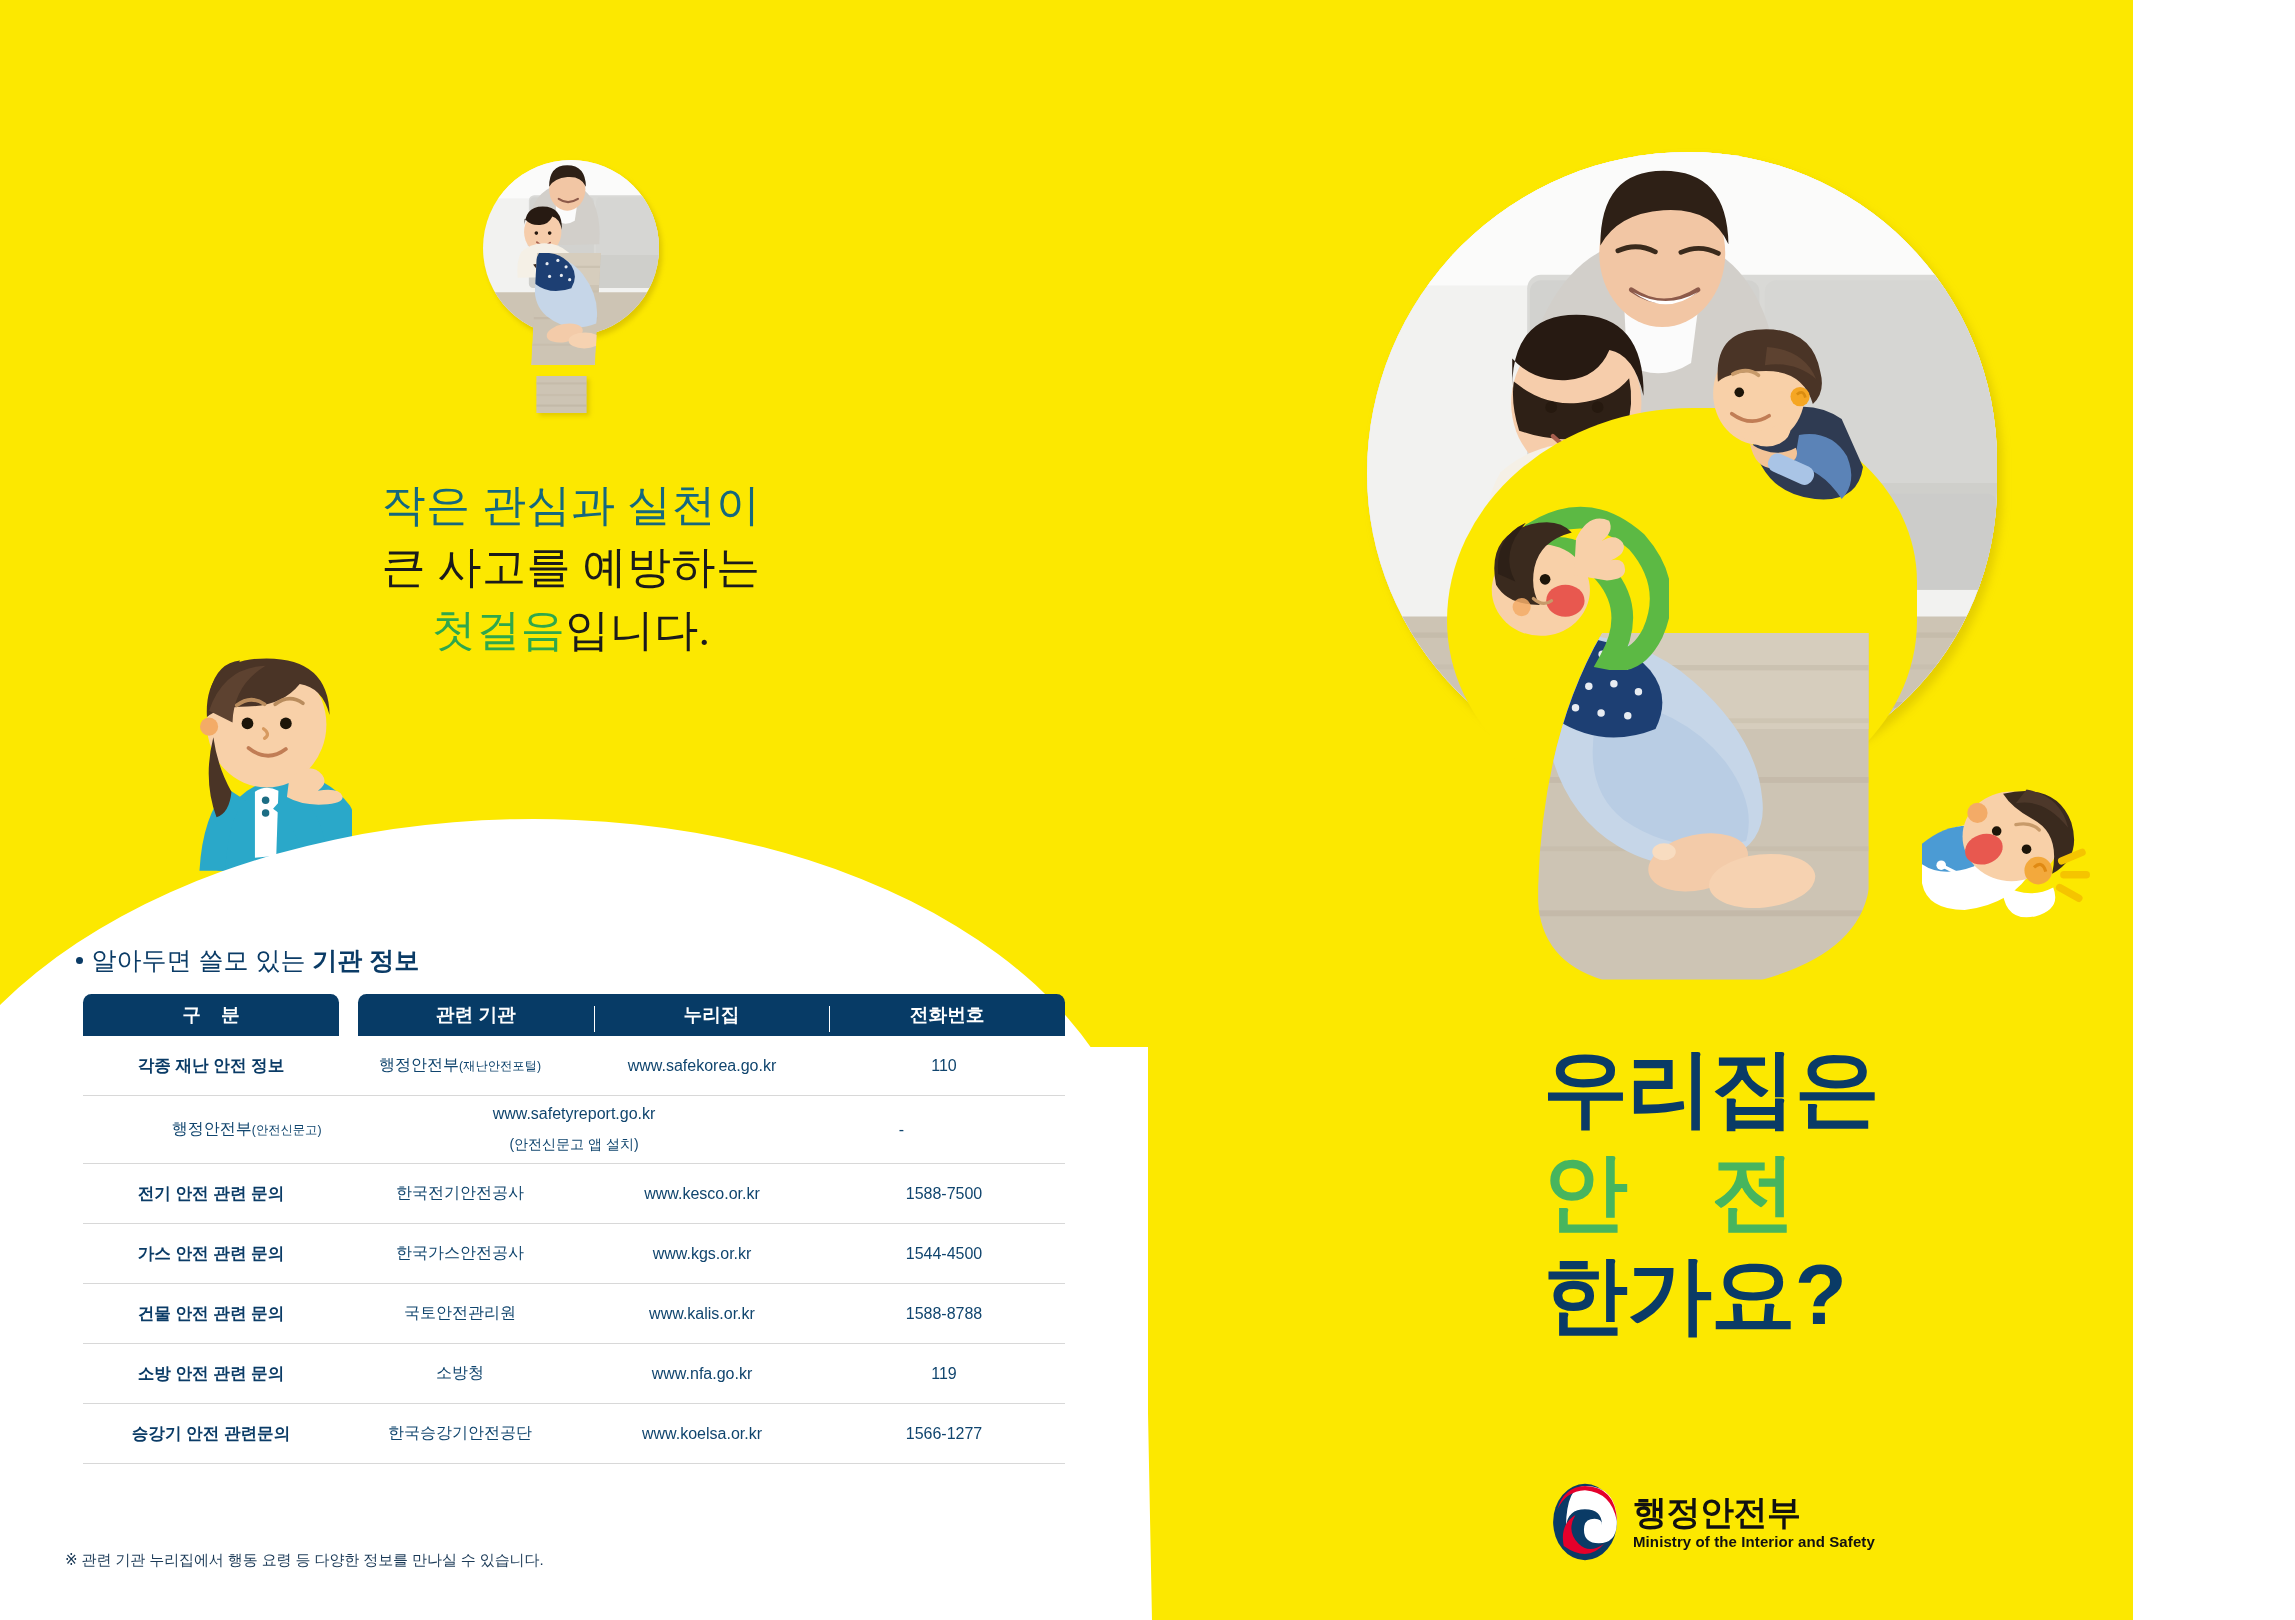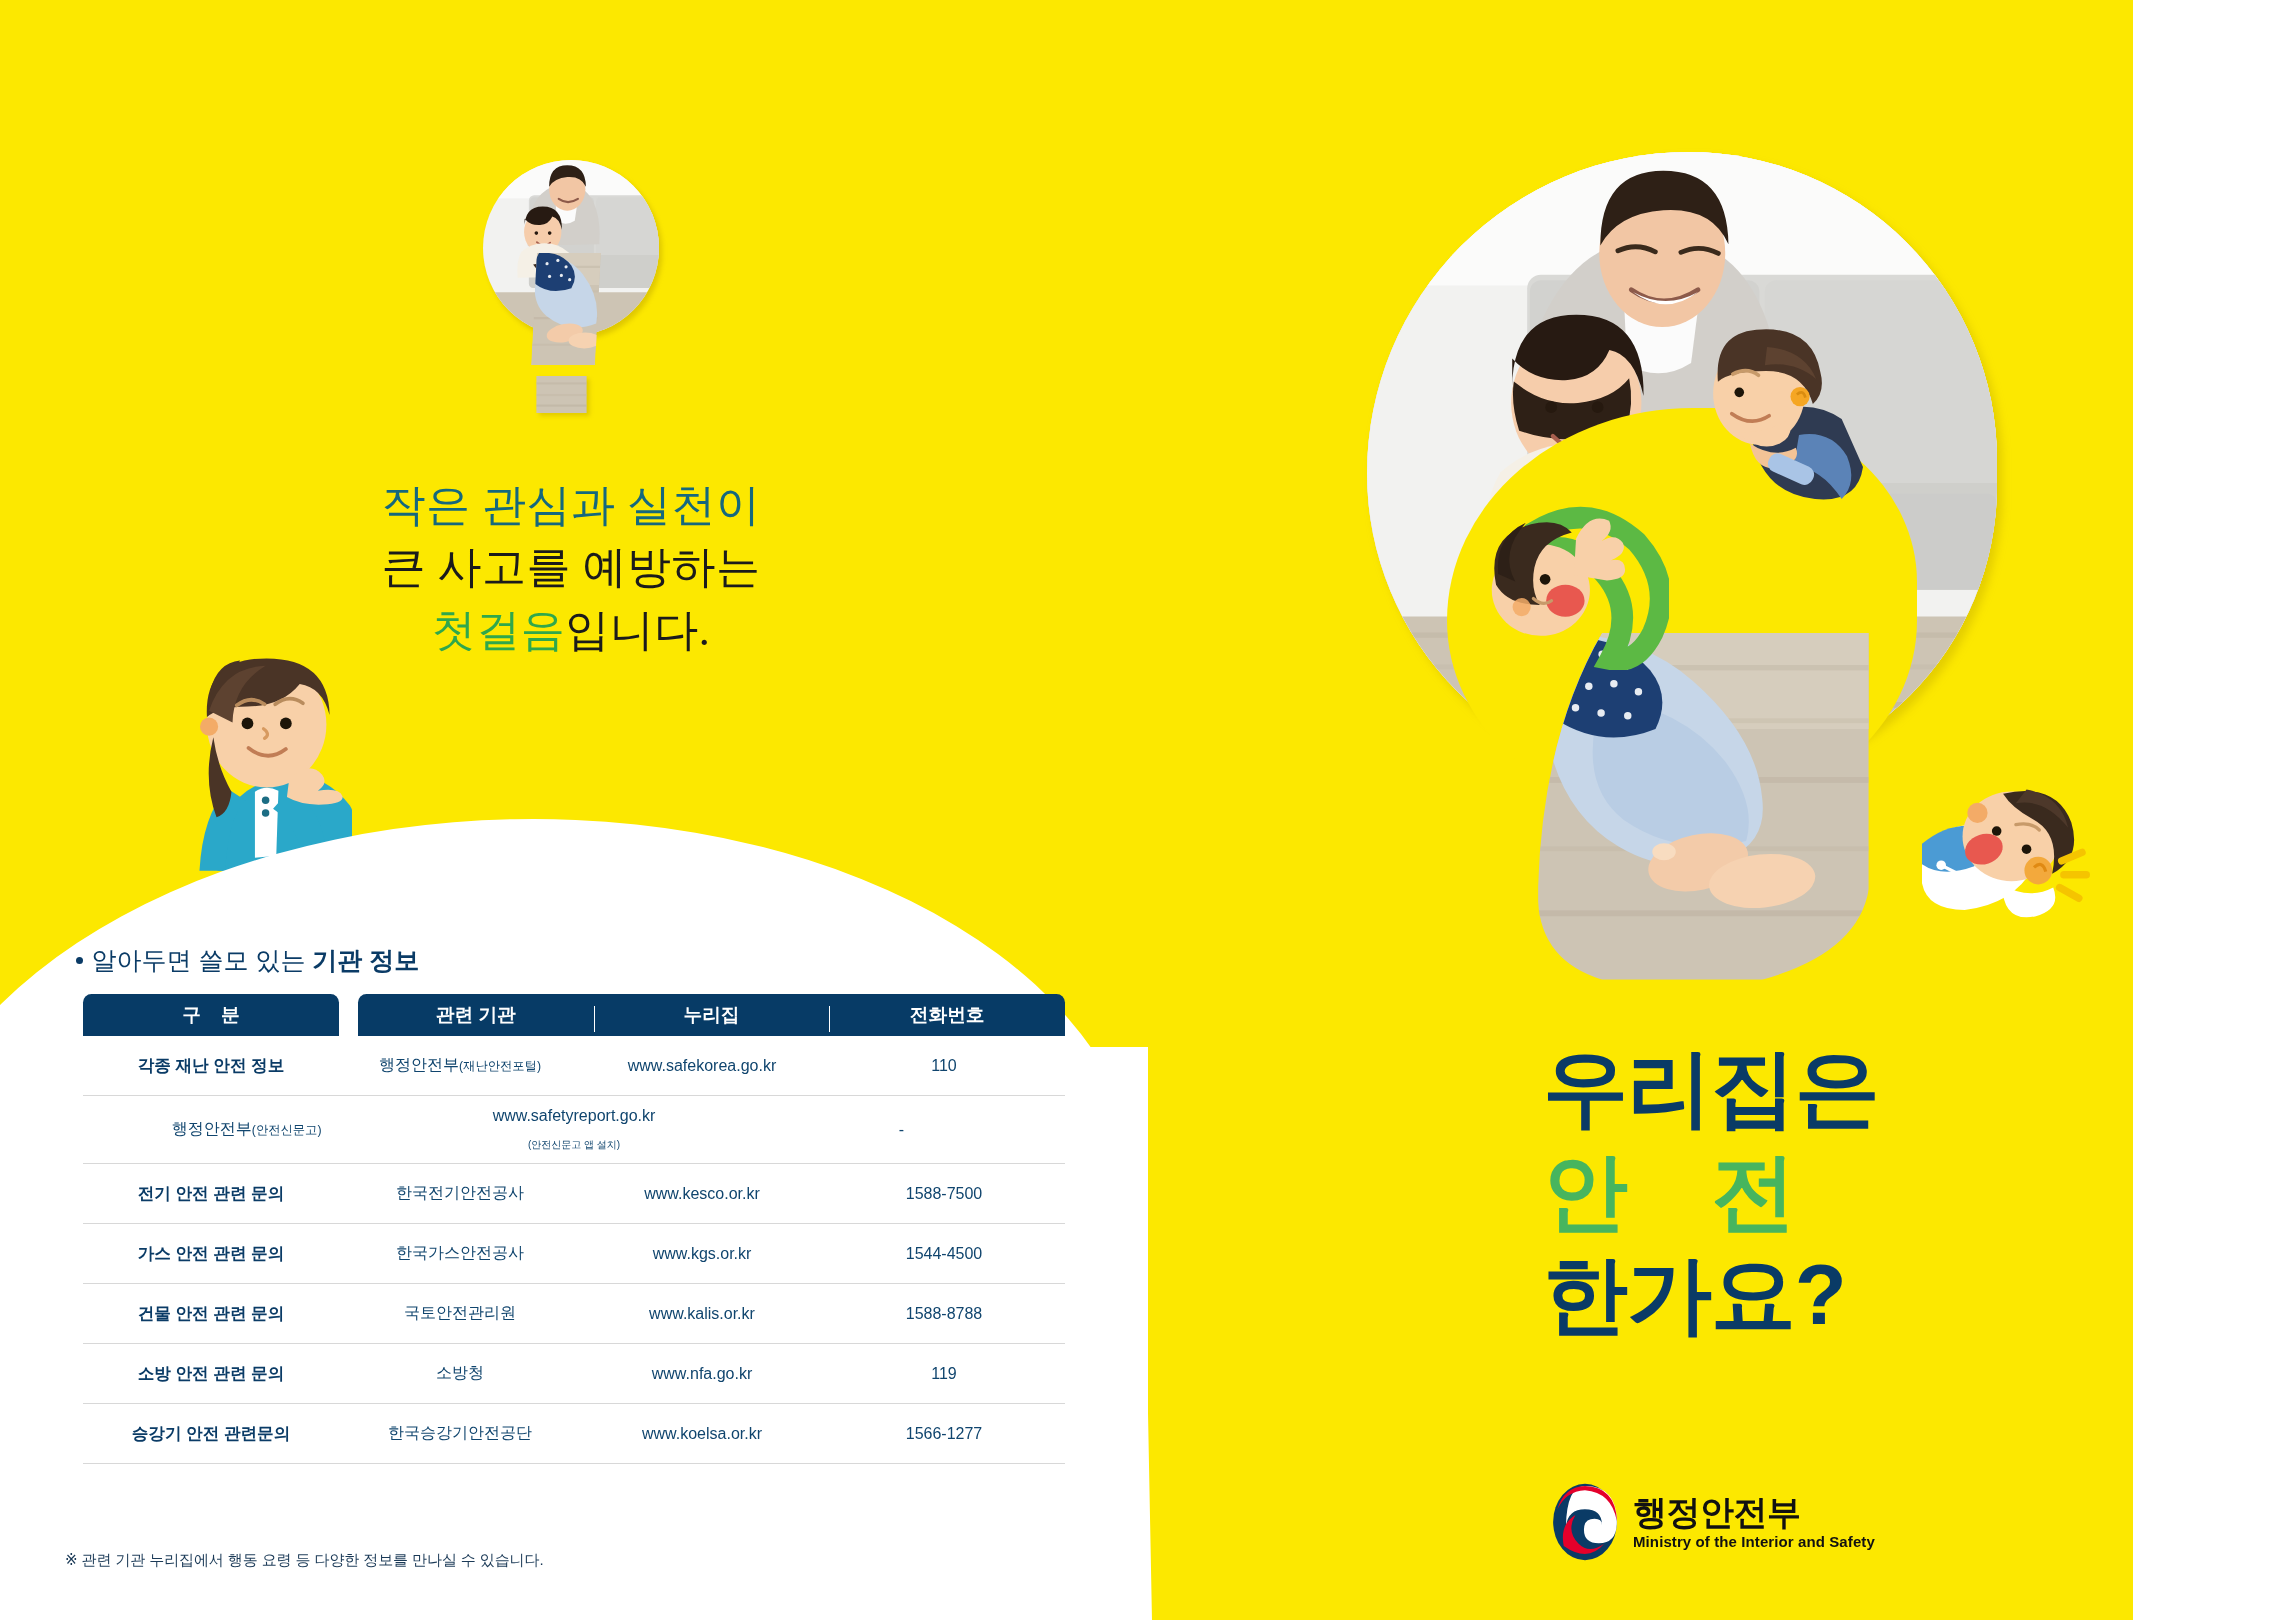--- a/index.html
+++ b/index.html
@@ -181,21 +181,21 @@
     width:256px;text-align:center;color:#0A3B66;font-weight:700;font-size:16.6px;
     display:flex;align-items:center;justify-content:center;
     border-bottom:1.6px solid #d8d8d8;
   }
   .td-rest{flex:1;display:flex;}
   .td{
     flex:1;text-align:center;color:#10456e;font-size:16px;
     display:flex;flex-direction:column;align-items:center;justify-content:center;
     border-bottom:1.6px solid #d8d8d8;
   }
-  .td .sub{font-size:10px;display:block;margin-top:13px;}
+  .td .sub{font-size:14px;display:block;margin-top:13px;}
   .td .org-main{font-size:16px;}
   .td .org-paren{font-size:12.3px;}
   .trow.h1{height:60px;}
   .trow.h2{height:68px;}
   .trow.hn{height:60px;}
   .trow .td-a, .trow .td{border-bottom:1.6px solid #d8d8d8;}
 
   #table-note{
     position:absolute;left:65px;top:1551px;
     font-size:15px;color:#1b3a57;letter-spacing:-0.1px;

